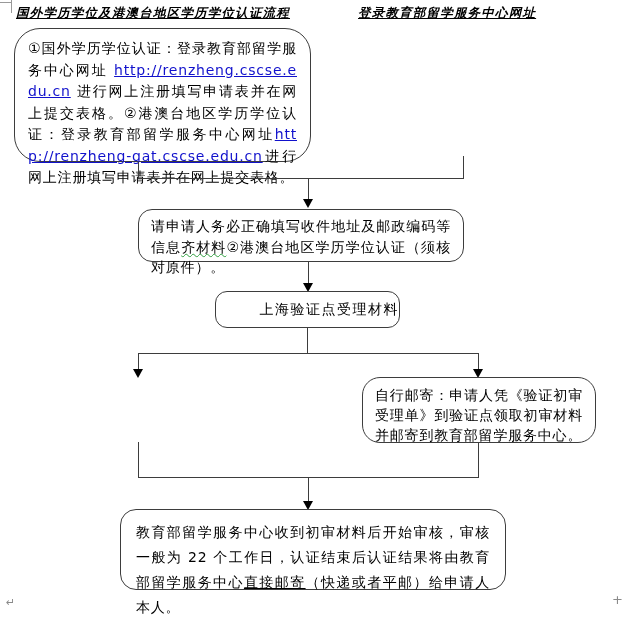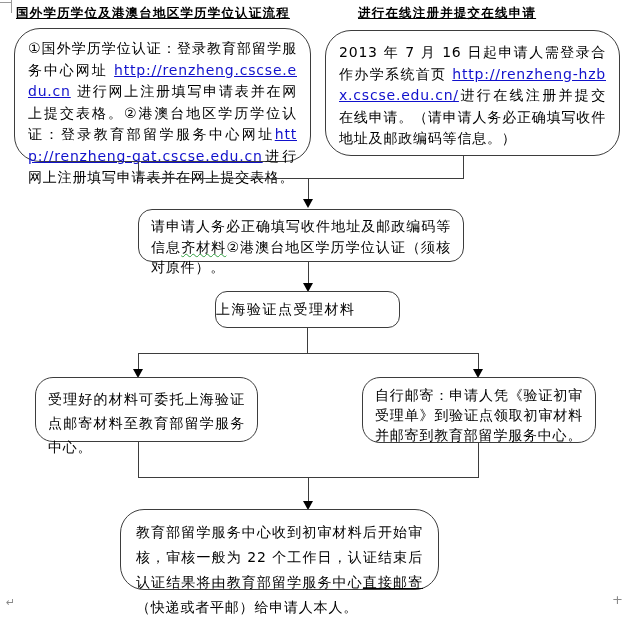--- a/index.html
+++ b/index.html
@@ -2,21 +2,21 @@
 <html><head>
 <meta charset="utf-8">
 <style>
   * { margin:0; padding:0; box-sizing:border-box; }
   html,body { background:#ffffff; }
   .canvas {
     position:relative; width:625px; height:618px; background:#fff;
     font-family:"DejaVu Sans", sans-serif; color:#000; overflow:hidden;
   }
   .title {
-    position:absolute; font-size:12.5px; font-weight:bold; 
+    position:absolute; font-size:12.5px; font-weight:bold; font-style:italic;
     text-decoration:underline; letter-spacing:1.2px; white-space:nowrap;
   }
   .fbox {
     position:absolute; border:1.4px solid #3d3d3d; background:#fff;
     font-size:14px; letter-spacing:0.8px; line-height:21.5px;
     text-align:justify; word-break:break-all;
   }
   .link { color:#1111cc; text-decoration:underline; }
   .squiggle {
     text-decoration:underline; text-decoration-style:wavy;
@@ -36,68 +36,62 @@
 </style>
 </head>
 <body>
 
 <div class="canvas">
 
   <div class="cornermark" style="left:0; top:2px; width:11px; height:1px;"></div>
   <div class="cornermark" style="left:11px; top:0; width:1px; height:13px;"></div>
 
   <div class="title" style="left:16px; top:5px;">国外学历学位及港澳台地区学历学位认证流程</div>
-  <div class="title" style="left:358px; top:5px;">进行在线注册并提交在线申请</div>
+  <div class="title" style="left:358px; top:5px;">登录教育部留学服务中心网址</div>
 
   <div class="fbox" style="left:14px; top:28px; width:297px; height:134px; border-radius:26px; padding:9px 13px;">
     <span>①国外学历学位认证：登录教育部留学服务中心网址 </span><span class="link">http://renzheng.cscse.edu.cn</span><span> 进行网上注册填写申请表并在网上提交表格。</span><span>②港澳台地区学历学位认证：登录教育部留学服务中心网址</span><span class="link">http://renzheng-gat.cscse.edu.cn</span><span>进行网上注册填写申请表并在网上提交表格。</span>
   </div>
 
-  <div class="fbox" style="left:325px; top:30px; width:295px; height:126px; border-radius:26px; padding:11px 13px;">
-    <span>2013 年 7 月 16 日起申请人需登录合作办学系统首页 </span><span class="link">http://renzheng-hzbx.cscse.edu.cn/</span><span>进行在线注册并提交在线申请。（请申请人务必正确填写收件地址及邮政编码等信息。）</span>
-  </div>
 
   <div class="vline" style="left:138px; top:162px; height:17px;"></div>
   <div class="vline" style="left:463px; top:156px; height:23px;"></div>
   <div class="hline" style="left:138px; top:178px; width:326px;"></div>
   <div class="vline" style="left:308px; top:178px; height:22px;"></div>
   <div class="arrowhead" style="left:303px; top:199px;"></div>
 
   <div class="fbox" style="left:138px; top:209px; width:326px; height:53px; border-radius:14px; padding:6px 12px; line-height:20.5px;">
     <span>请申请人务必正确填写收件地址及邮政编码等信息</span><span class="squiggle">齐材料</span><span>②港澳台地区学历学位认证（须核对原件）。</span>
   </div>
 
   <div class="vline" style="left:308px; top:262px; height:22px;"></div>
   <div class="arrowhead" style="left:303px; top:283px;"></div>
 
-  <div class="fbox" style="left:215px; top:291px; width:185px; height:37px; border-radius:12px; text-align:left; line-height:34px; letter-spacing:1.5px;">
+  <div class="fbox" style="left:215px; top:291px; width:185px; height:37px; border-radius:12px; text-align:right; line-height:34px; letter-spacing:1.5px;">
     <span>上海验证点受理材料</span>
   </div>
 
   <div class="vline" style="left:307px; top:328px; height:26px;"></div>
   <div class="hline" style="left:138px; top:353px; width:341px;"></div>
   <div class="vline" style="left:138px; top:353px; height:17px;"></div>
   <div class="arrowhead" style="left:133px; top:369px;"></div>
   <div class="vline" style="left:478px; top:353px; height:17px;"></div>
   <div class="arrowhead" style="left:473px; top:369px;"></div>
 
-  <div class="fbox" style="left:35px; top:377px; width:223px; height:65px; border-radius:18px; padding:9px 12px; line-height:24px;">
-    <span>受理好的材料可委托上海验证点邮寄材料至教育部留学服务中心。</span>
-  </div>
 
   <div class="fbox" style="left:362px; top:377px; width:234px; height:66px; border-radius:18px; padding:7px 12px; line-height:20px;">
     <span>自行邮寄：申请人凭《验证初审受理单》到验证点领取初审材料并邮寄到教育部留学服务中心。</span>
   </div>
 
   <div class="vline" style="left:138px; top:442px; height:36px;"></div>
   <div class="vline" style="left:478px; top:443px; height:35px;"></div>
   <div class="hline" style="left:138px; top:477px; width:341px;"></div>
   <div class="vline" style="left:308px; top:477px; height:25px;"></div>
   <div class="arrowhead" style="left:303px; top:501px;"></div>
 
-  <div class="fbox" style="left:120px; top:509px; width:319px; height:81px; border-radius:24px; padding:10px 15px; line-height:25px;">
+  <div class="fbox" style="left:120px; top:509px; width:386px; height:81px; border-radius:16px; padding:10px 15px; line-height:25px;">
     <span>教育部留学服务中心收到初审材料后开始审核，审核一般为 22 个工作日，认证结束后认证结果将由教育部留学服务中心</span><span class="uline">直接邮寄</span><span>（快递或者平邮）给申请人本人。</span>
   </div>
 
   <div class="mark" style="left:6px; top:596px; font-size:11px;">↵</div>
   <div class="mark" style="left:612px; top:592px; font-size:13px;">+</div>
 
 </div>
 
 </body></html>

